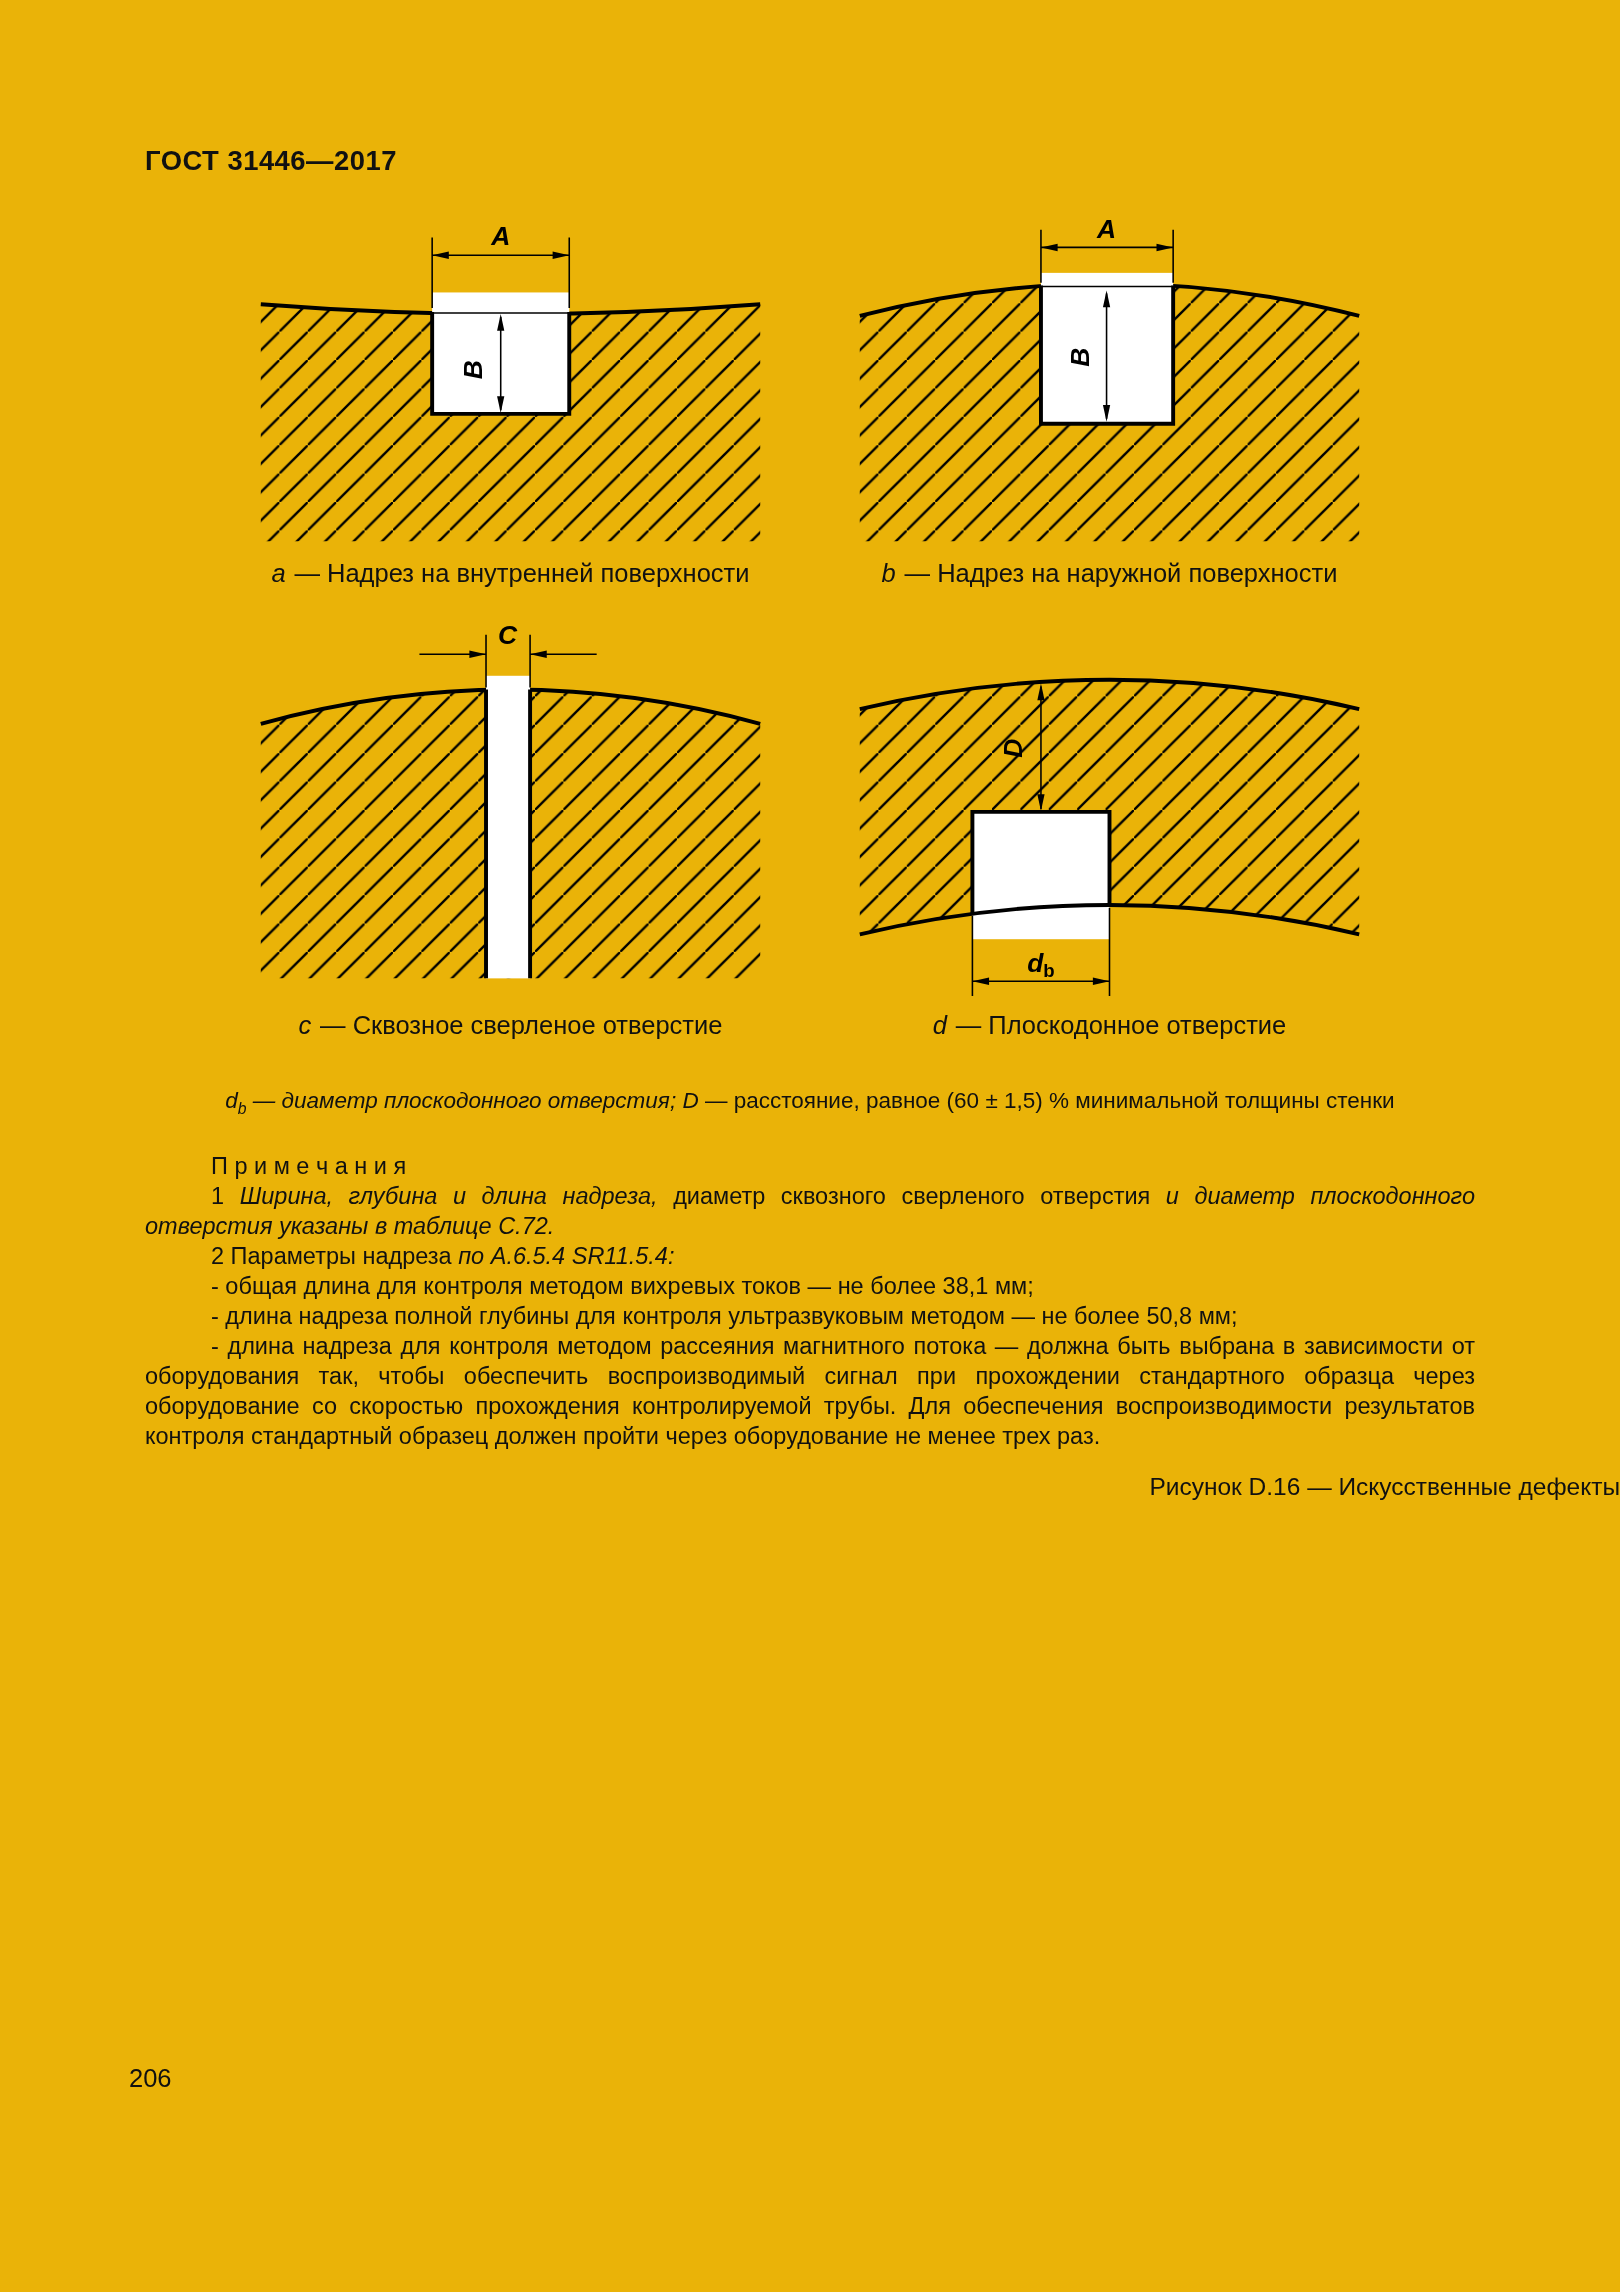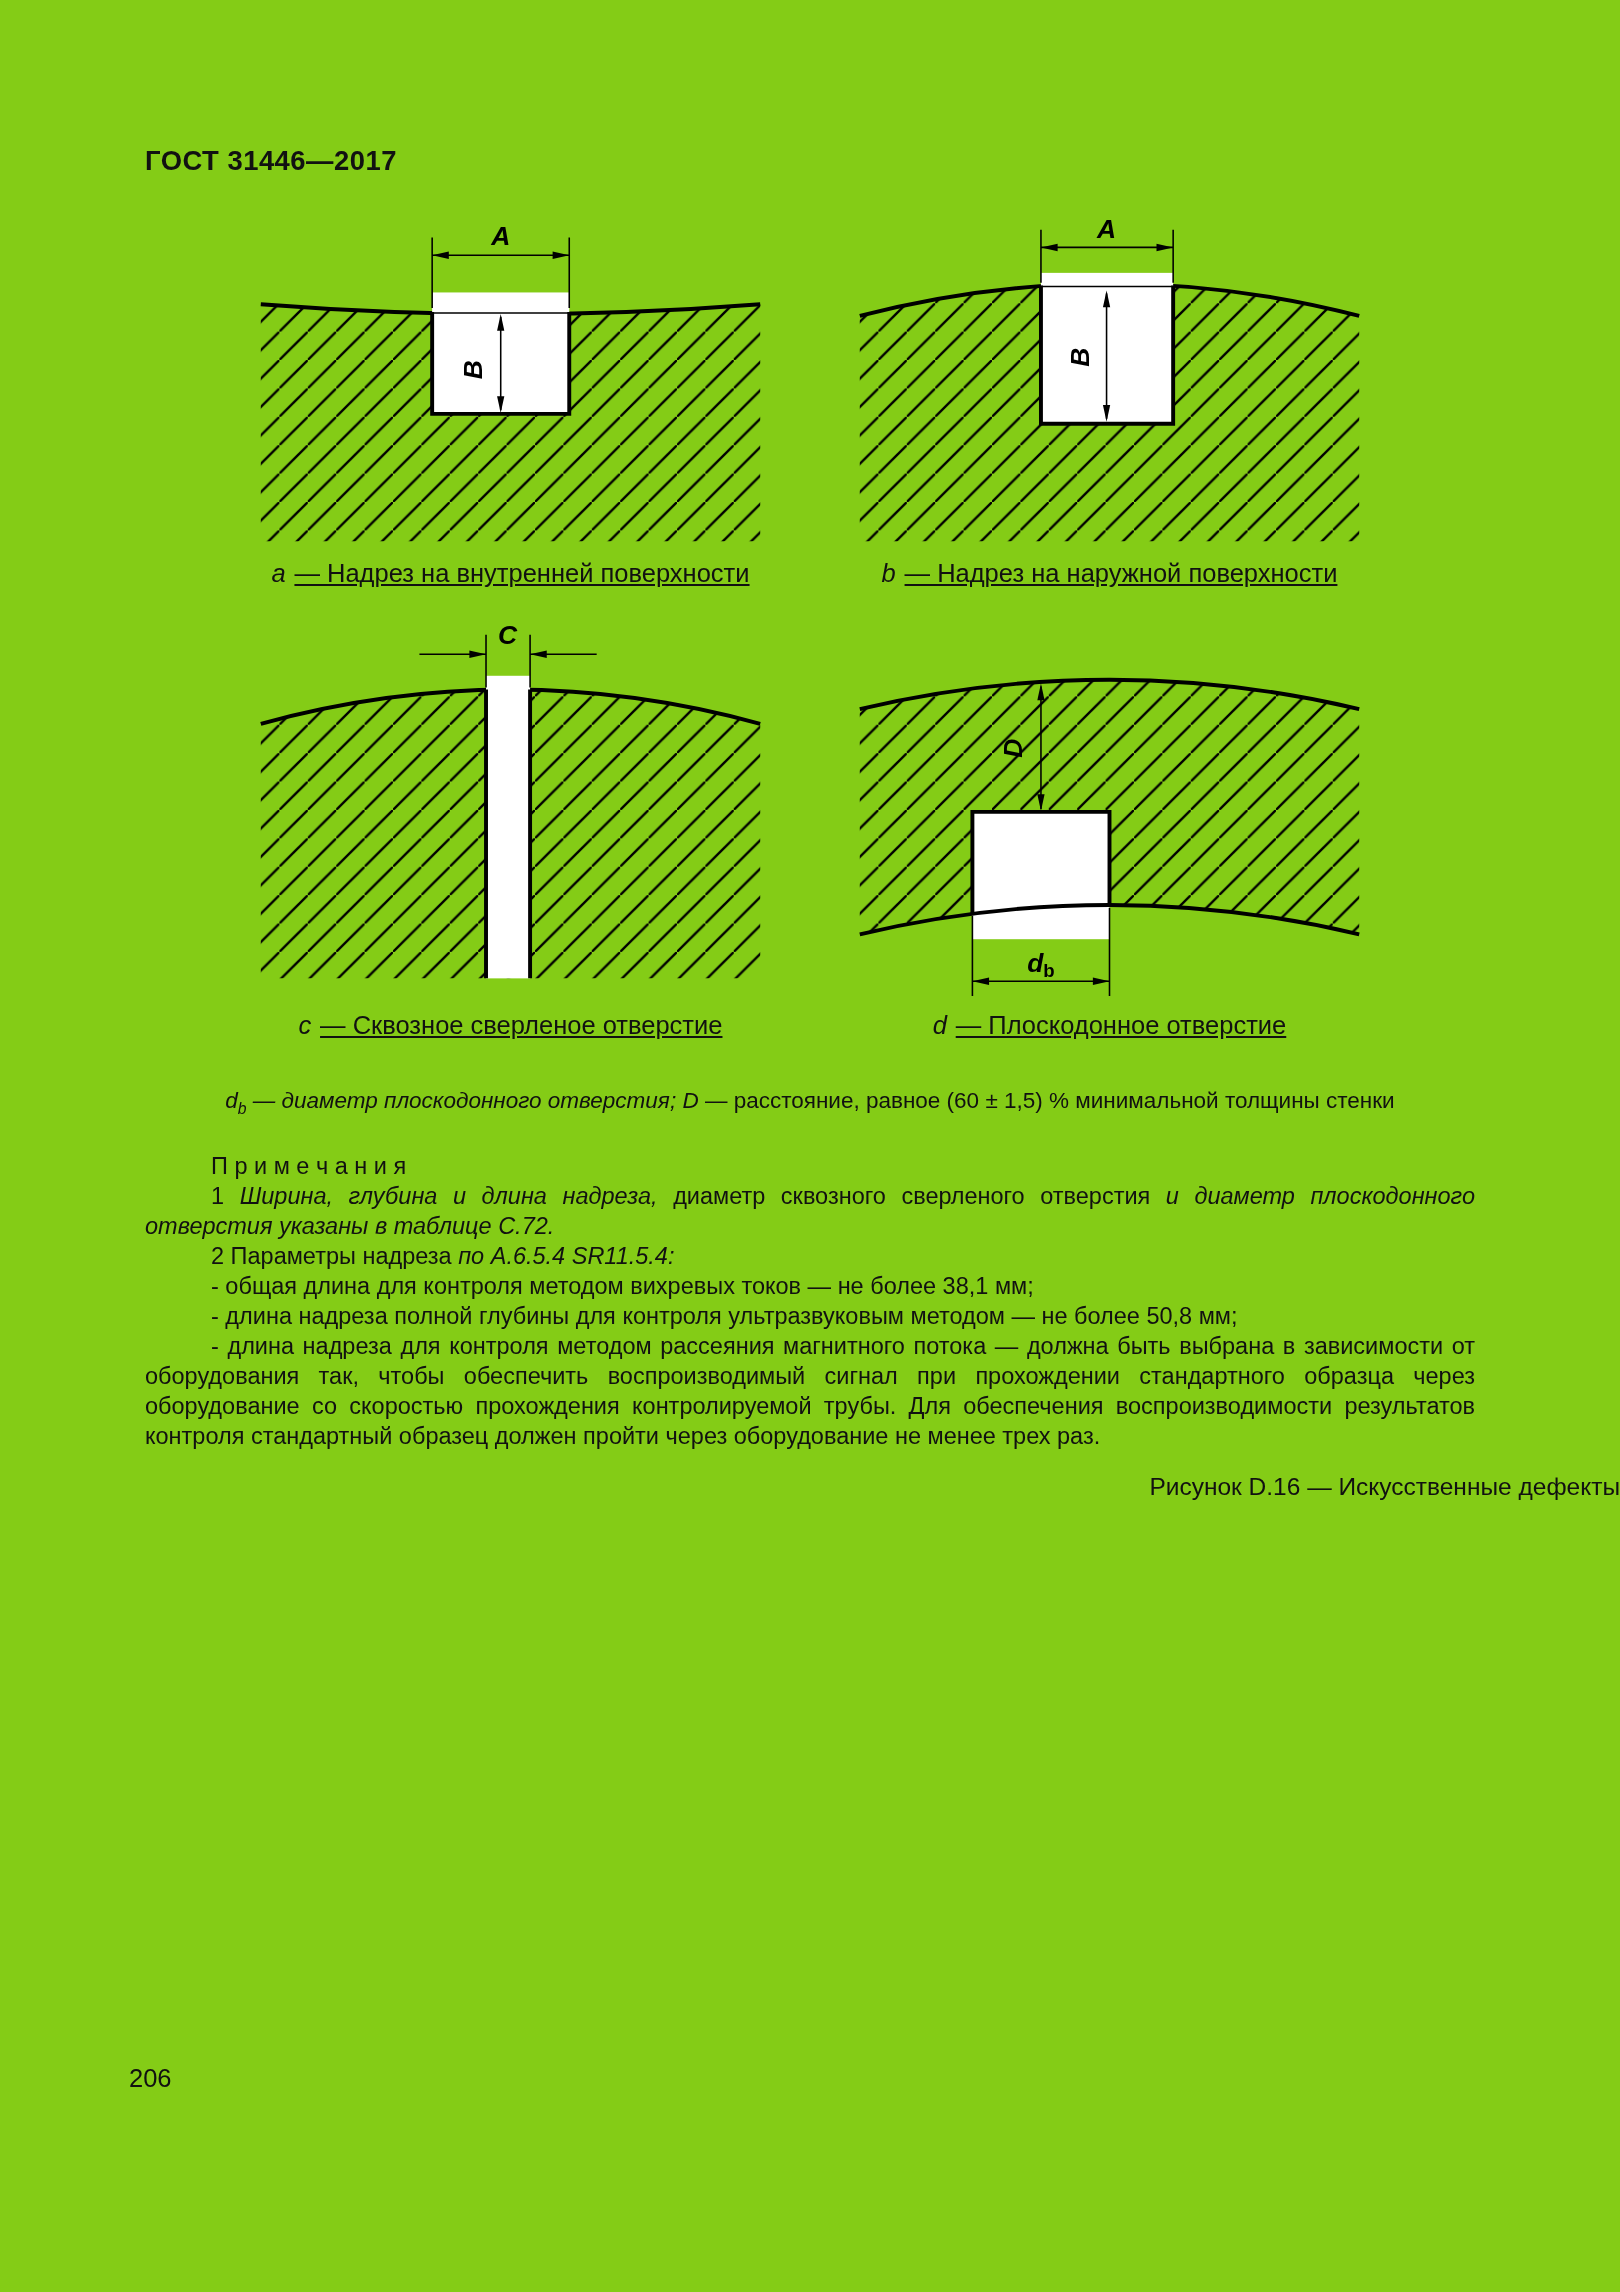--- a/index.html
+++ b/index.html
@@ -1,25 +1,25 @@
 <!DOCTYPE html>
 <html><head>
 <meta charset="utf-8">
 <style>
   * { margin:0; padding:0; box-sizing:border-box; }
   html,body { background:#ffffff; }
   body { font-family:"Liberation Sans", sans-serif; color:#111; }
-  .page { position:relative; width:1620px; height:2293px; background:#84cc16; overflow:hidden; }
+  .page { position:relative; width:1620px; height:2293px; background:#eab308; overflow:hidden; }
   .doc-header { position:absolute; top:145px; left:145px; font-size:27.4px; font-weight:700; letter-spacing:0.5px; }
   .figures { position:absolute; top:218px; left:0; width:100%; }
   .fig-row { display:flex; justify-content:center; gap:80px; }
   .fig-cell { width:519px; display:flex; flex-direction:column; align-items:center; }
   .fig-caption { margin-top:7.8px; font-size:25.5px; white-space:nowrap; }
   .fig-caption .letter { font-style:italic; }
-  .fig-caption .text { margin-left:8.8px;text-decoration:underline; }
+  .fig-caption .text { margin-left:8.8px; }
   .row2 { margin-top:23.5px; }
   .legend { text-align:center; margin-top:43px; font-size:22.5px; line-height:35px; }
   .it { font-style:italic; }
   .legend sub, .notes sub { font-size:70%; }
   .legend sub { font-style:italic; }
   .notes { margin:25.5px 145px 0 145px; font-size:23.5px; line-height:30px; text-align:justify; }
   .notes p { text-indent:66px; }
   .fig-title { text-align:right; font-size:24.5px; margin-top:21.6px; }
   .page-number { position:absolute; left:129px; top:2064px; font-size:25.5px; }
   svg { display:block; }

